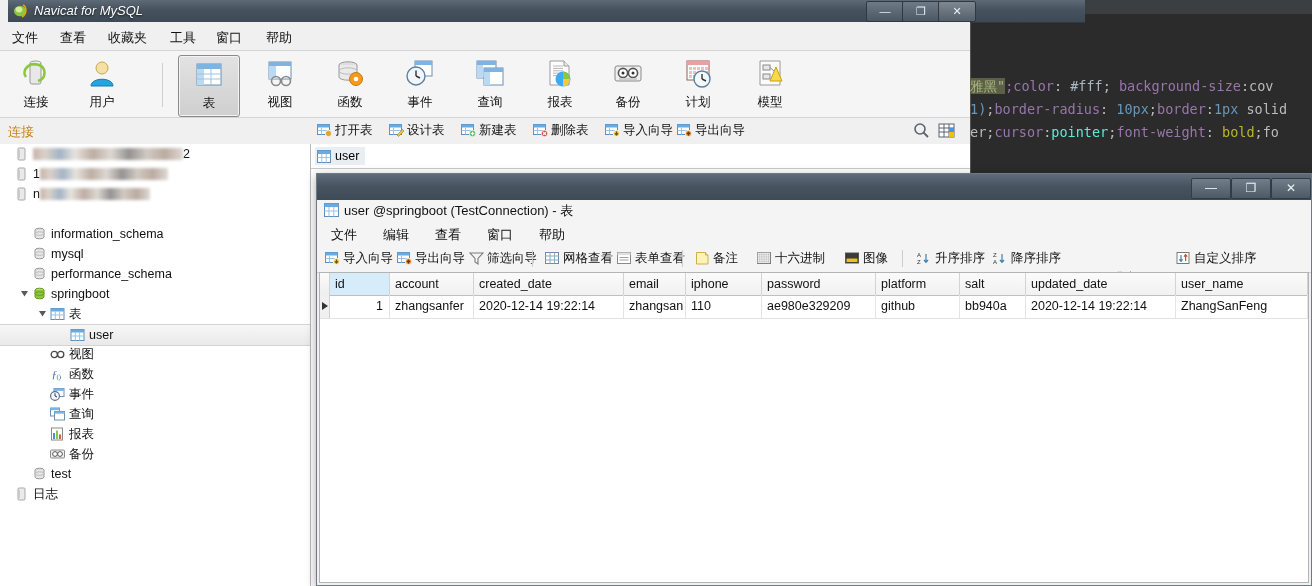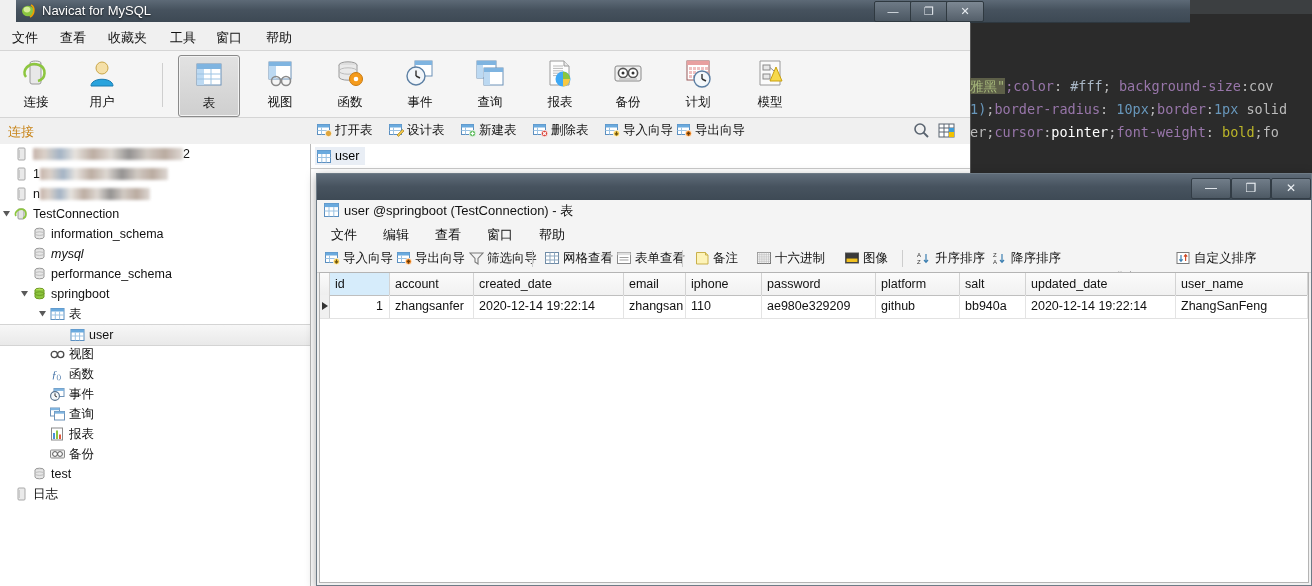--- a/index.html
+++ b/index.html
@@ -7,36 +7,36 @@
     width:1312px;height:586px;overflow:hidden;
     font-family:"Liberation Sans","DejaVu Sans",sans-serif;
     font-size:12px;color:#000;background:#2b2b2b;position:relative;
   }
   
   #editor-bg{position:absolute;left:960px;top:0;width:352px;height:586px;background:#2b2b2b;}
   #editor-gutter{position:absolute;left:0;top:0;width:10px;height:540px;background:#313335;border-right:1px solid #555;}
   #editor-topbar{position:absolute;left:0;top:0;width:352px;height:14px;background:#3c3f41;}
   #editor-leftstrip{position:absolute;left:0;top:14px;width:6px;height:526px;background:#3c3f41;}
   .code-line{position:absolute;left:12px;white-space:pre;font-family:"DejaVu Sans Mono","Liberation Mono",monospace;font-size:13.5px;letter-spacing:0px;}
-  .c-str{color:#ffffff;}
+  .c-str{color:#5eead4;}
   .c-strhl{color:#a5b77a;background:#5d5f48;}
   .c-prop{color:#9876AA;}
   .c-plain{color:#bababa;}
   .c-num{color:#6897BB;}
   .c-val{color:#A9B7C6;margin-top:28px;}
   .c-yellow{color:#BBB529;}
   #editor-bottom{position:absolute;left:0;top:540px;width:352px;height:46px;background:#3c3f41;border-top:1px solid #555;}
   #watermark{position:absolute;left:1090px;top:559px;color:#c9ced4;font-size:13px;font-family:"Liberation Sans",sans-serif;opacity:.85;}
 
   
   #navicat{position:absolute;left:0;top:0;width:970px;height:586px;background:#f0f0f0;
            border-right:1px solid #7a7a7a;box-sizing:border-box;}
-  #titlebar{position:absolute;left:16px;top:0;width:1174px;height:22px;
+  #titlebar{position:absolute;left:8px;top:0;width:1077px;height:22px;
             background:linear-gradient(180deg,#5d6a77 0%,#46525e 45%,#3d4954 100%);
-            border-bottom:1px solid #2e3840;}
+            border-bottom:1px solid #2e3840;font-style:italic;}
   #title-icon{position:absolute;left:5px;top:3px;width:16px;height:16px;}
   #title-text{position:absolute;left:26px;top:3px;color:#fff;font-size:13px;
               text-shadow:0 1px 2px rgba(0,0,0,.7);font-family:"Liberation Sans",sans-serif;}
   .wbtn{position:absolute;top:1px;width:36px;height:19px;
         background:linear-gradient(180deg,#6e7a86 0%,#4b5762 100%);
         border:1px solid #2f3940;border-radius:2px;color:#e9eef3;
         text-align:center;line-height:19px;font-size:11px;cursor:pointer;}
   .wbtn.close{background:linear-gradient(180deg,#7d8893 0%,#545f6a 100%);}
   #menubar{position:absolute;left:0;top:22px;width:970px;height:28px;background:#f0f0f0;border-bottom:1px solid #dcdcdc;}
   .menu-item{position:absolute;top:5px;font-size:13px;color:#111;cursor:default;padding:2px 4px;}
@@ -373,32 +373,26 @@
             <line x1="5.4" y1="3" x2="5.4" y2="11" stroke="#c7c7c7"></line>
           </svg></span><span><span class="blur-text" style="width: 150px;"></span><span>2</span></span></div>
       <div class="tree-row" style="top: 20px;"><span class="tw" style="margin-left: 2px;"></span><span style="display: inline-block; vertical-align: -3px; margin-right: 4px;"><svg width="15" height="14" viewBox="0 0 15 14">
             <rect x="4" y="1" width="7" height="12" rx="1" fill="#e9e9e9" stroke="#a9a9a9"></rect>
             <line x1="5.4" y1="3" x2="5.4" y2="11" stroke="#c7c7c7"></line>
           </svg></span><span><span>1</span><span class="blur-text" style="width: 128px;"></span></span></div>
       <div class="tree-row" style="top: 40px;"><span class="tw" style="margin-left: 2px;"></span><span style="display: inline-block; vertical-align: -3px; margin-right: 4px;"><svg width="15" height="14" viewBox="0 0 15 14">
             <rect x="4" y="1" width="7" height="12" rx="1" fill="#e9e9e9" stroke="#a9a9a9"></rect>
             <line x1="5.4" y1="3" x2="5.4" y2="11" stroke="#c7c7c7"></line>
           </svg></span><span><span>n</span><span class="blur-text" style="width: 110px;"></span></span></div>
-      <div class="tree-row" style="top: 60px;"><span class="tw" style="margin-left: 2px;"><svg width="9" height="9" viewBox="0 0 9 9">
-            <path d="M1 2 H8 L4.5 7.5 Z" fill="#5a5a5a"></path>
-          </svg></span><span style="display: inline-block; vertical-align: -3px; margin-right: 4px;"><svg width="15" height="14" viewBox="0 0 15 14">
-            <rect x="4" y="2" width="6" height="10" rx="1" fill="#e4e4e4" stroke="#999"></rect>
-            <path d="M2 9 C0 5.5, 4.5 1, 9 2.4 C13 3.7, 13 10, 9 11.5" fill="none" stroke="#8dc63f" stroke-width="1.7"></path>
-          </svg></span><span>TestConnection</span></div>
       <div class="tree-row" style="top: 80px;"><span class="tw" style="margin-left: 20px;"></span><span style="display: inline-block; vertical-align: -3px; margin-right: 4px;"><svg width="15" height="14" viewBox="0 0 15 14">
             <ellipse cx="7.5" cy="3" rx="4.5" ry="1.8" fill="#dadada" stroke="#9a9a9a"></ellipse>
             <path d="M3 3 v7 a4.5 1.8 0 0 0 9 0 V3" fill="#e6e6e6" stroke="#9a9a9a"></path>
             <ellipse cx="7.5" cy="6.6" rx="4.5" ry="1.8" fill="none" stroke="#bdbdbd"></ellipse>
           </svg></span><span>information_schema</span></div>
-      <div class="tree-row" style="top: 100px; font-style: italic;"><span class="tw" style="margin-left: 20px;"></span><span style="display: inline-block; vertical-align: -3px; margin-right: 4px;"><svg width="15" height="14" viewBox="0 0 15 14">
+      <div class="tree-row" style="top: 100px;"><span class="tw" style="margin-left: 20px;"></span><span style="display: inline-block; vertical-align: -3px; margin-right: 4px;"><svg width="15" height="14" viewBox="0 0 15 14">
             <ellipse cx="7.5" cy="3" rx="4.5" ry="1.8" fill="#dadada" stroke="#9a9a9a"></ellipse>
             <path d="M3 3 v7 a4.5 1.8 0 0 0 9 0 V3" fill="#e6e6e6" stroke="#9a9a9a"></path>
             <ellipse cx="7.5" cy="6.6" rx="4.5" ry="1.8" fill="none" stroke="#bdbdbd"></ellipse>
           </svg></span><span>mysql</span></div>
       <div class="tree-row" style="top: 120px;"><span class="tw" style="margin-left: 20px;"></span><span style="display: inline-block; vertical-align: -3px; margin-right: 4px;"><svg width="15" height="14" viewBox="0 0 15 14">
             <ellipse cx="7.5" cy="3" rx="4.5" ry="1.8" fill="#dadada" stroke="#9a9a9a"></ellipse>
             <path d="M3 3 v7 a4.5 1.8 0 0 0 9 0 V3" fill="#e6e6e6" stroke="#9a9a9a"></path>
             <ellipse cx="7.5" cy="6.6" rx="4.5" ry="1.8" fill="none" stroke="#bdbdbd"></ellipse>
           </svg></span><span>performance_schema</span></div>
       <div class="tree-row" style="top: 140px;"><span class="tw" style="margin-left: 20px;"><svg width="9" height="9" viewBox="0 0 9 9">

